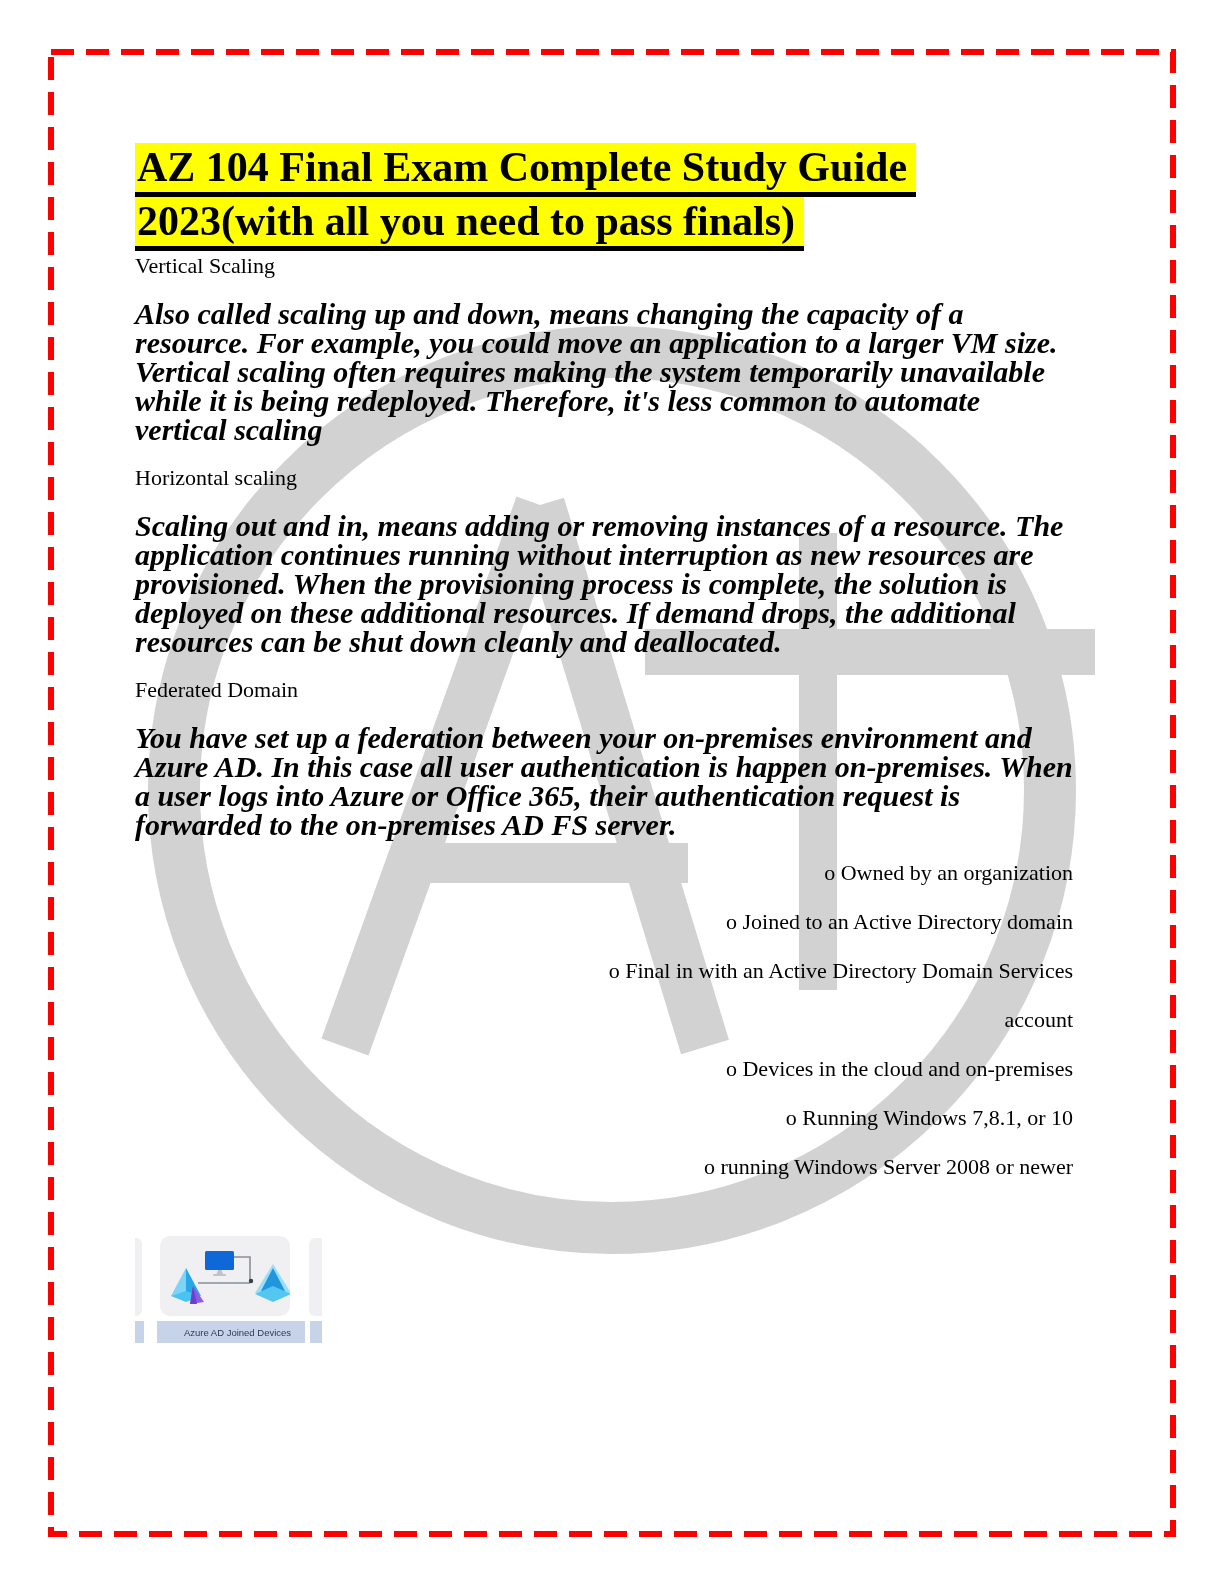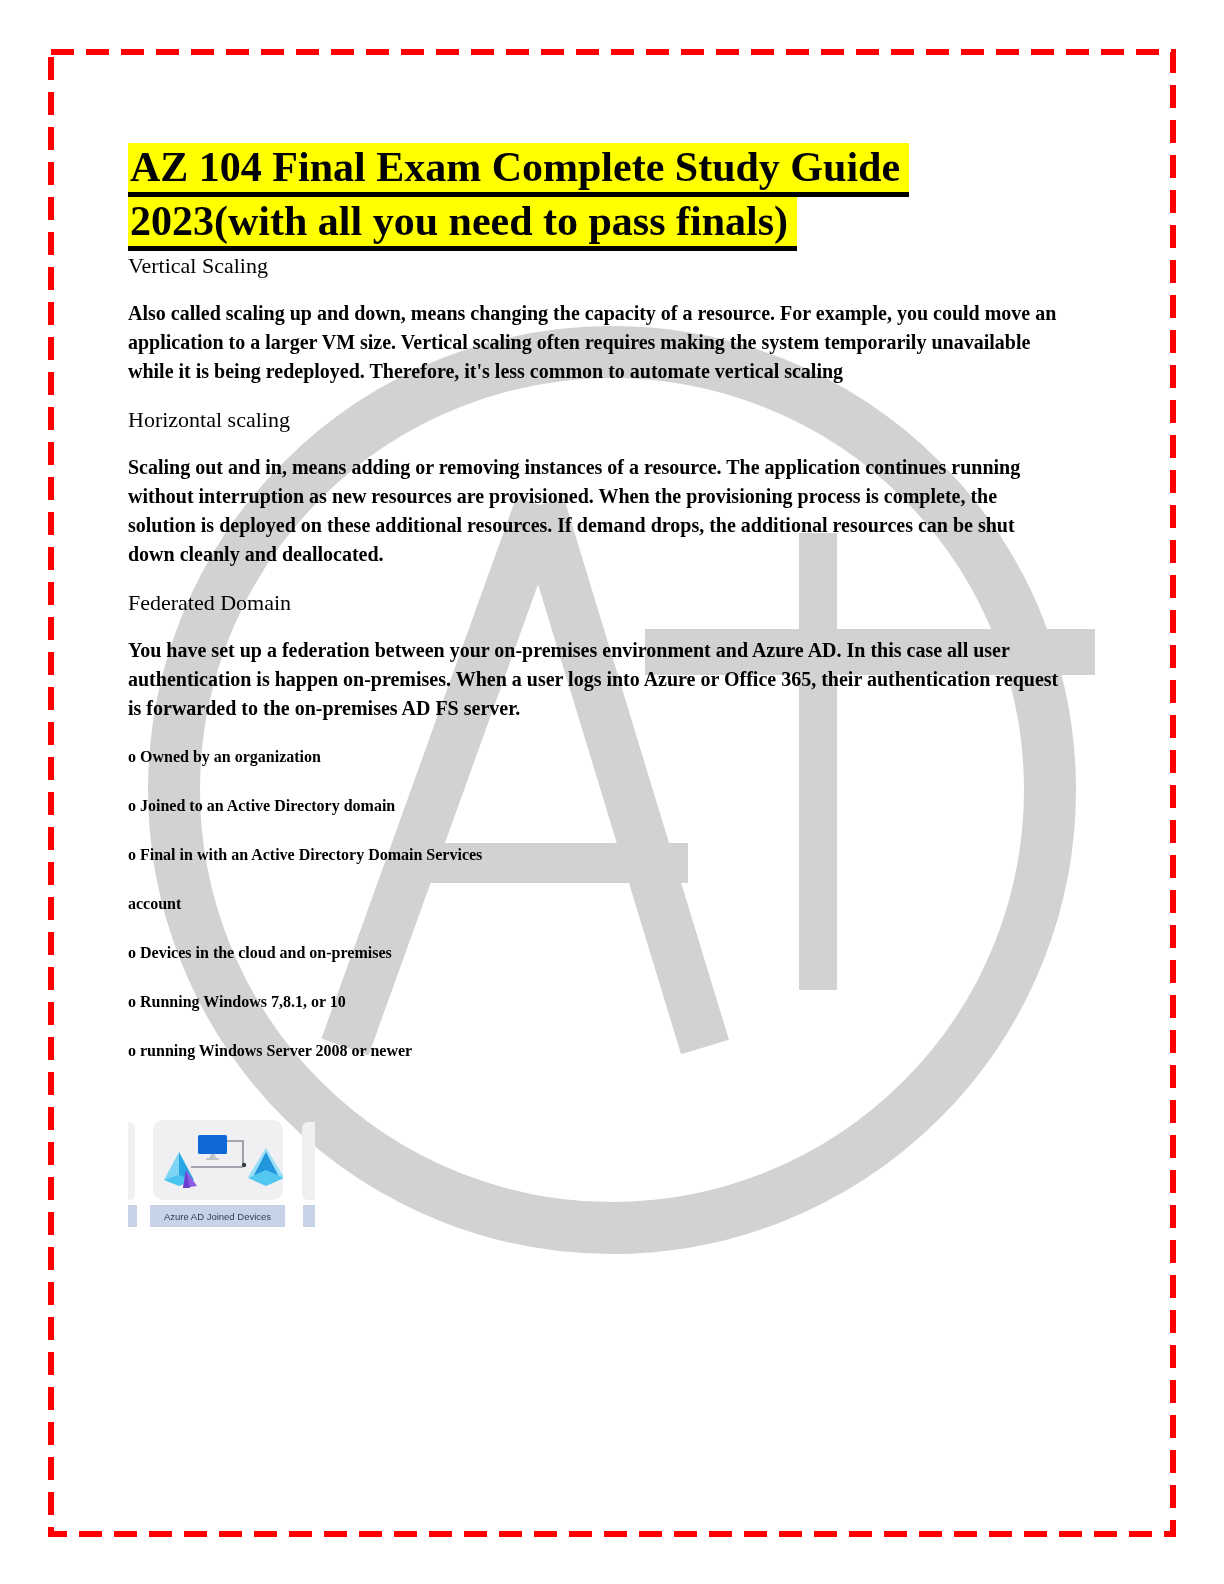--- a/index.html
+++ b/index.html
@@ -7,53 +7,53 @@
     width:1224px;height:1584px;position:relative;overflow:hidden;
     background:#ffffff;font-family:"Liberation Serif",serif;color:#000;
   }
   .layer{position:absolute;left:0;top:0;}
   
   #watermark{z-index:0;}
   
   #pageBorder{z-index:3;pointer-events:none;}
   
   .content{
-    position:absolute;left:128px;top:143px;width:938px;z-index:2;
+    position:absolute;left:135px;top:143px;width:938px;z-index:2;
   }
   .title{margin:0 0 0 0;font-size:42px;font-weight:bold;line-height:49px;}
   .title .hl{
     display:inline-block;background:#ffff00;border-bottom:5px solid #000;
     padding:0 9px 0 2px;white-space:nowrap;
   }
   .t2{display:block;}
   .sec-heading{
     font-size:22px;font-weight:normal;line-height:29px;margin:0 0 19px 0;
   }
   .first-heading{}
   .sec-para{
-    font-size:20px;font-weight:bold;line-height:29px;margin:12px 0 19px 0;
+    font-size:30px;font-weight:bold;line-height:29px;margin:12px 0 19px 0;font-style:italic;
   }
   .bullet{
-    font-size:16px;font-weight:bold;line-height:29px;margin:0 0 20px 0;
+    font-size:22px;font-weight:normal;line-height:29px;margin:0 0 20px 0;text-align:right;
   }
   
   .figure{position:relative;width:187px;height:125px;margin-top:42px;}
   .card-sliver{position:absolute;background:#f0eff1;}
   .sliver-l{left:0;top:15px;width:7px;height:78px;border-radius:0 6px 6px 0;}
   .sliver-r{left:174px;top:15px;width:13px;height:78px;border-radius:6px 0 0 6px;}
   .main-card{
     position:absolute;left:25px;top:13px;width:130px;height:80px;
     background:#f0eff1;border-radius:10px;
   }
   .banner{position:absolute;top:98px;height:22px;background:#c7d3e9;}
   .banner-l{left:0;width:9px;}
   .banner-r{left:175px;width:12px;}
   .banner-main{
     left:22px;width:135px;display:flex;align-items:center;justify-content:center;
-    font-family:"Liberation Sans",sans-serif;font-size:9.5px;color:#2a3b55;
+    font-family:"Liberation Sans",sans-serif;font-size:9.5px;color:#2a3b55;padding-left:13px;
   }
 </style>
 </head>
 <body>
 
 <svg id="watermark" class="layer" width="1224" height="1584" viewBox="0 0 1224 1584">
   <g stroke="#d2d2d2" fill="none">
     <circle cx="612" cy="790" r="438" stroke-width="52"></circle>
     <path d="M540 505 L345 1047 M540 505 L705 1047" stroke-width="50" stroke-linecap="butt"></path>
     <path d="M418 863 L688 863" stroke-width="40"></path>

